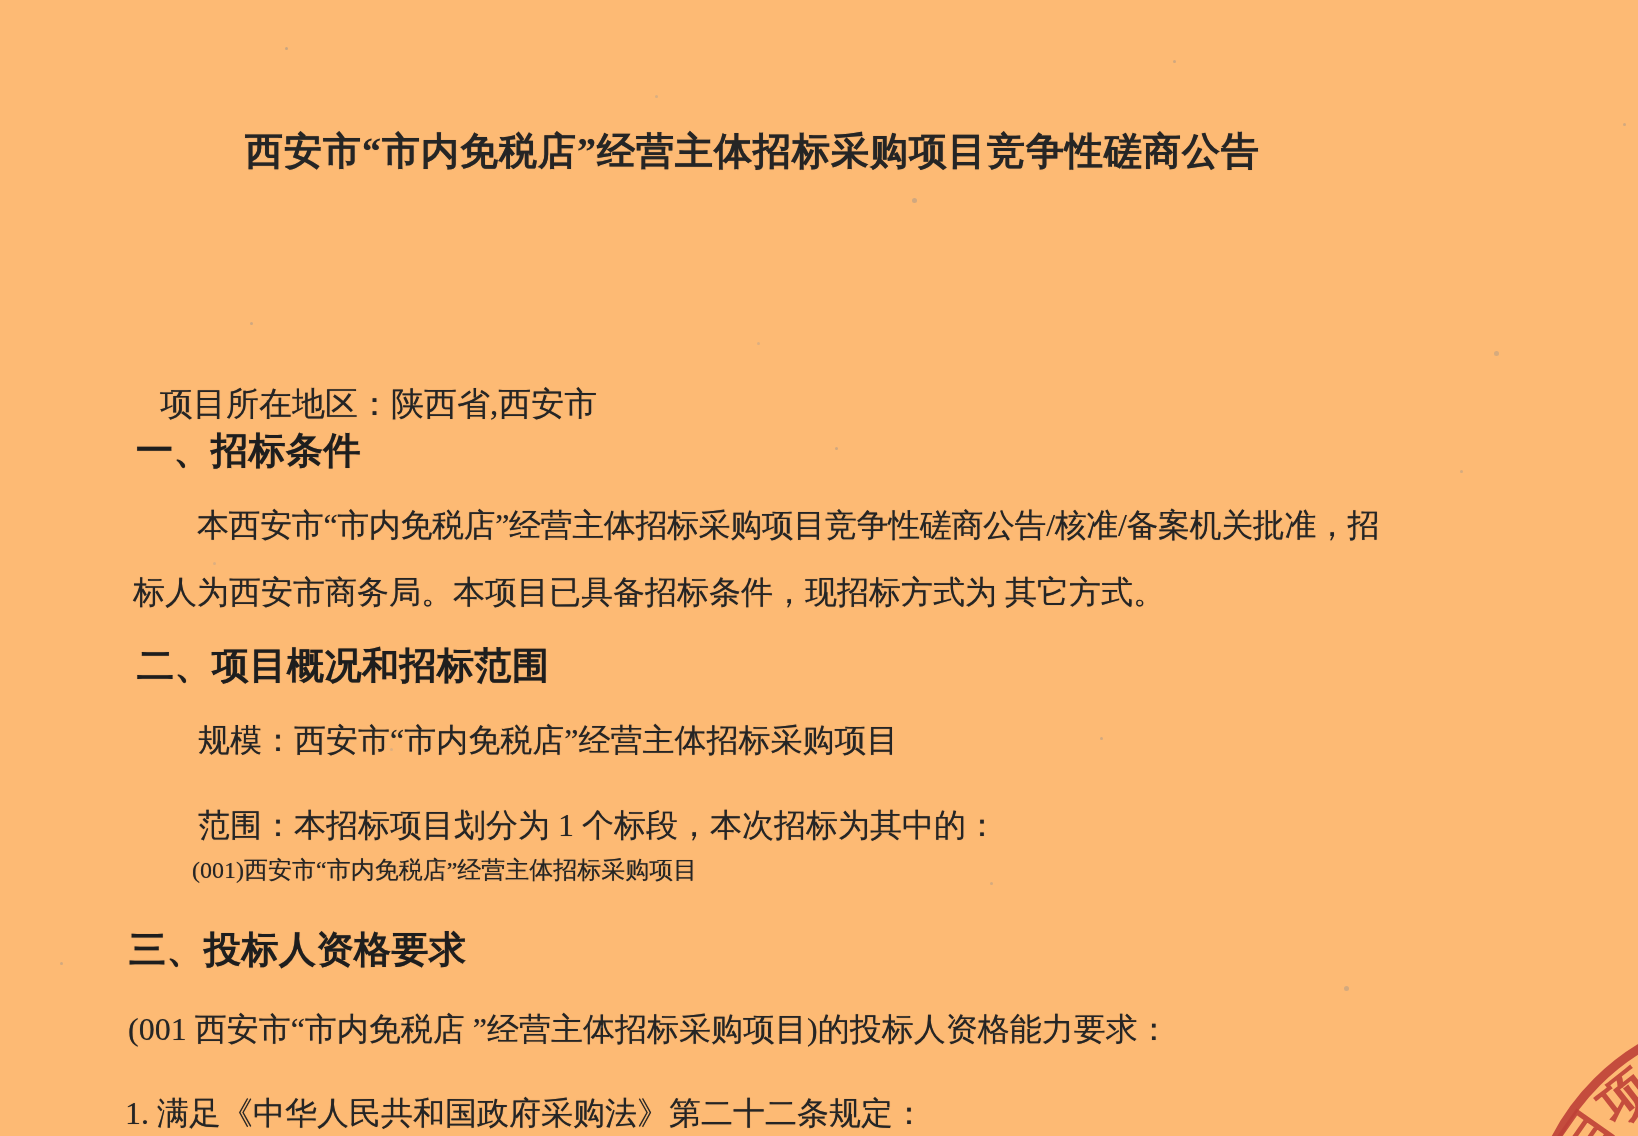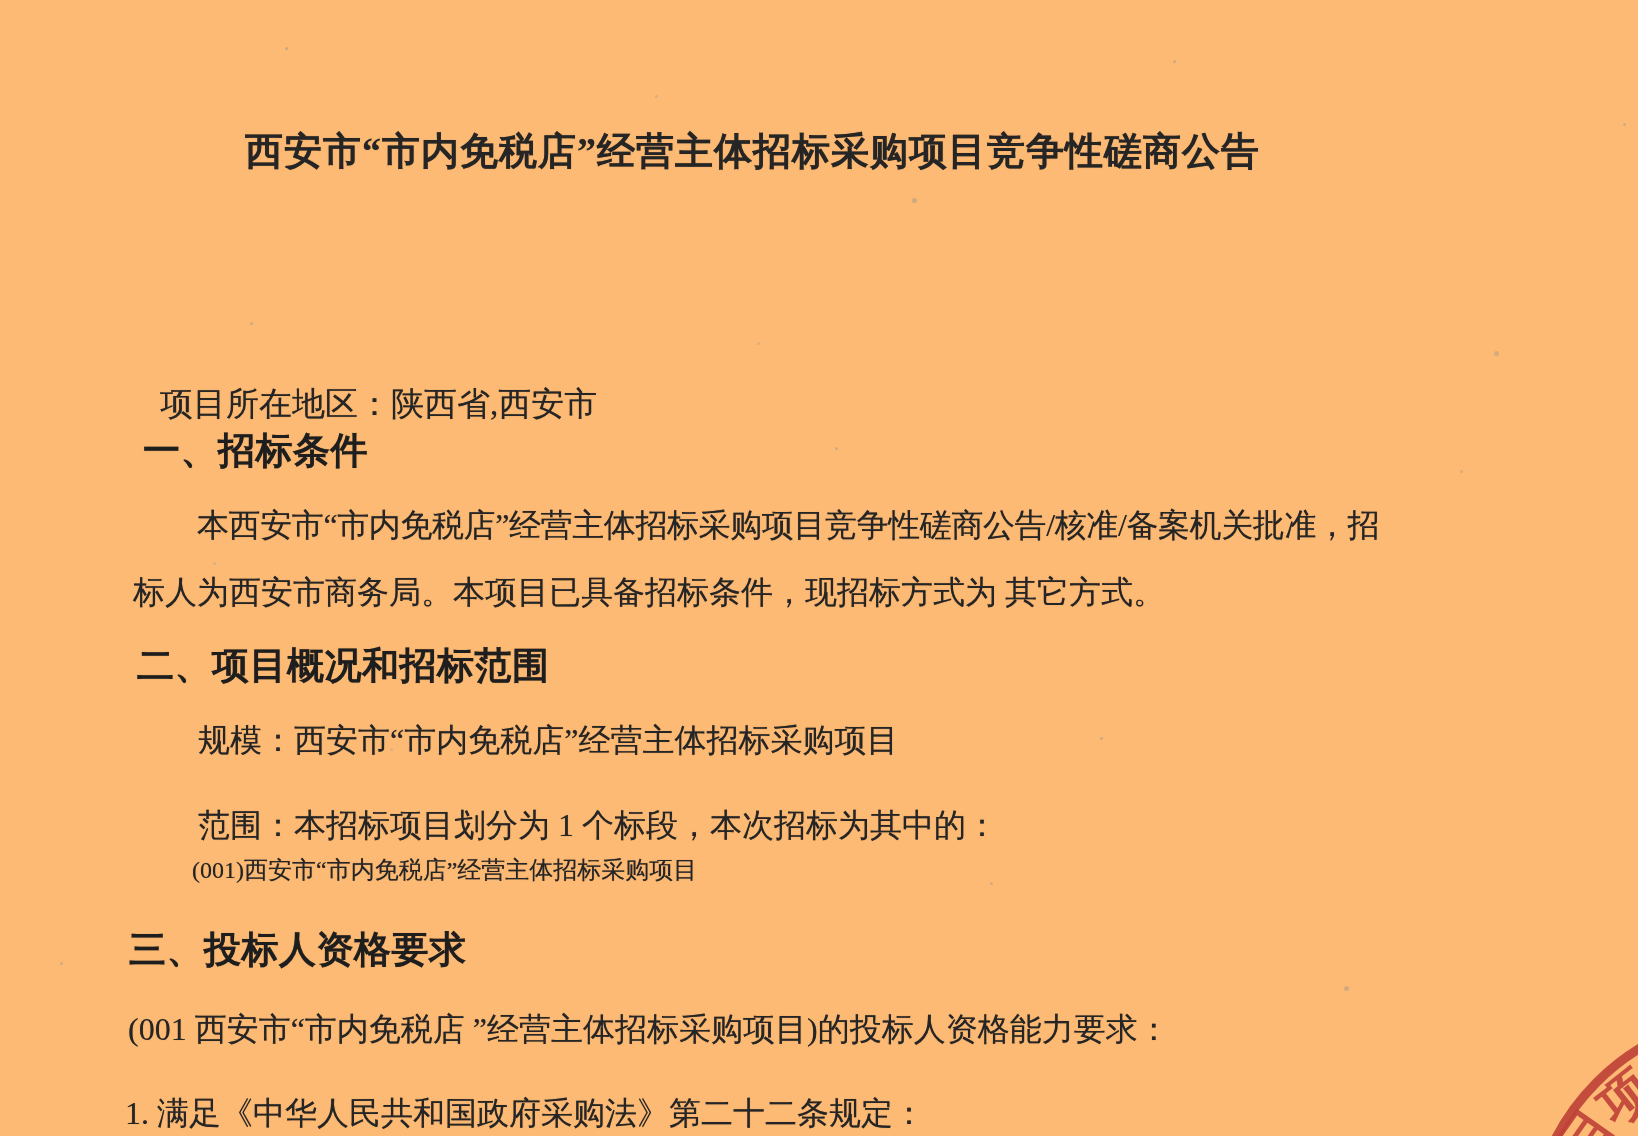--- a/index.html
+++ b/index.html
@@ -41,21 +41,21 @@
     letter-spacing: 0.5px;
   }
   .location  { left: 136px; top: 382px;  font-size: 33px; margin-left: 24px; }
   .h-sec {
     font-family: "Liberation Sans", "DejaVu Sans", sans-serif;
     font-size: 37px;
     font-weight: 700;
     letter-spacing: 0.5px;
     color: #1e1e1e;
   }
-  .h1        { left: 143px; top: 426px; font-family: Liberation Serif, serif; }
+  .h1        { left: 136px; top: 426px; font-family: Liberation Serif, serif; }
   .p1l1      { left: 197px; top: 504px;  font-size: 32px; letter-spacing: -0.4px; }
   .p1l2      { left: 133px; top: 571px;  font-size: 32px; }
   .h2        { left: 137px; top: 641px; }
   .s2scale   { left: 198px; top: 719px;  font-size: 32px; }
   .s2scope   { left: 198px; top: 788px;  font-size: 32px; margin-top: 16px; }
   .s2lot     { left: 192px; top: 854px;  font-size: 24px; }
   .h3        { left: 129px; top: 925px; }
   .s3intro   { left: 128px; top: 1008px; font-size: 32px; }
   .s3item1   { left: 125px; top: 1092px; font-size: 32px; }
 

